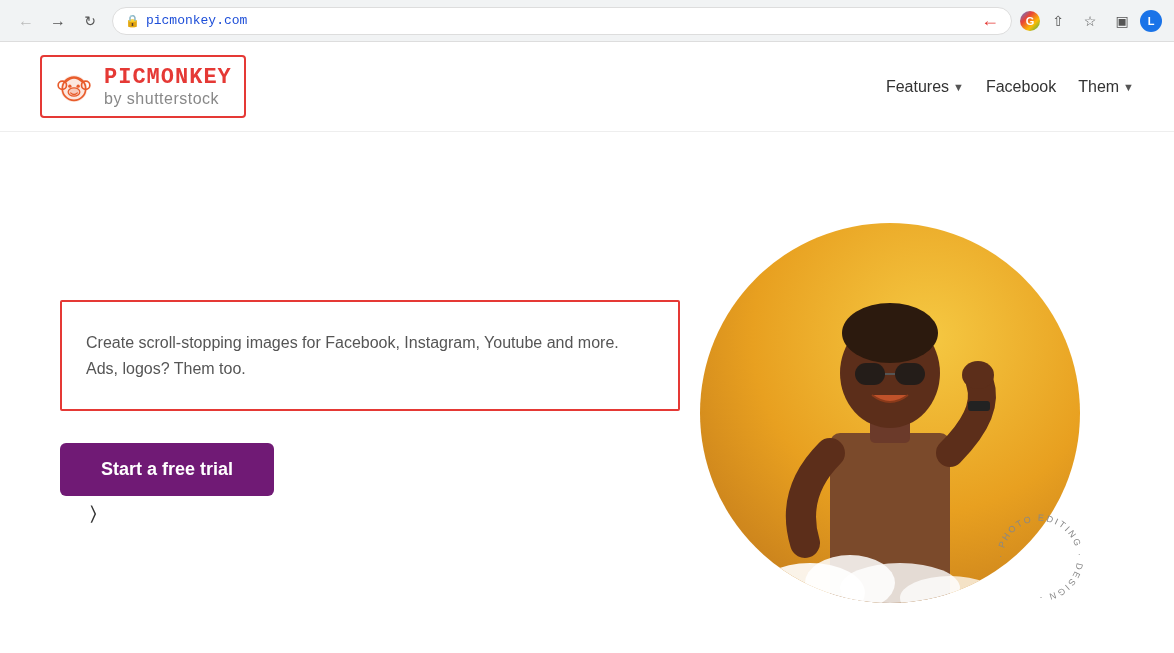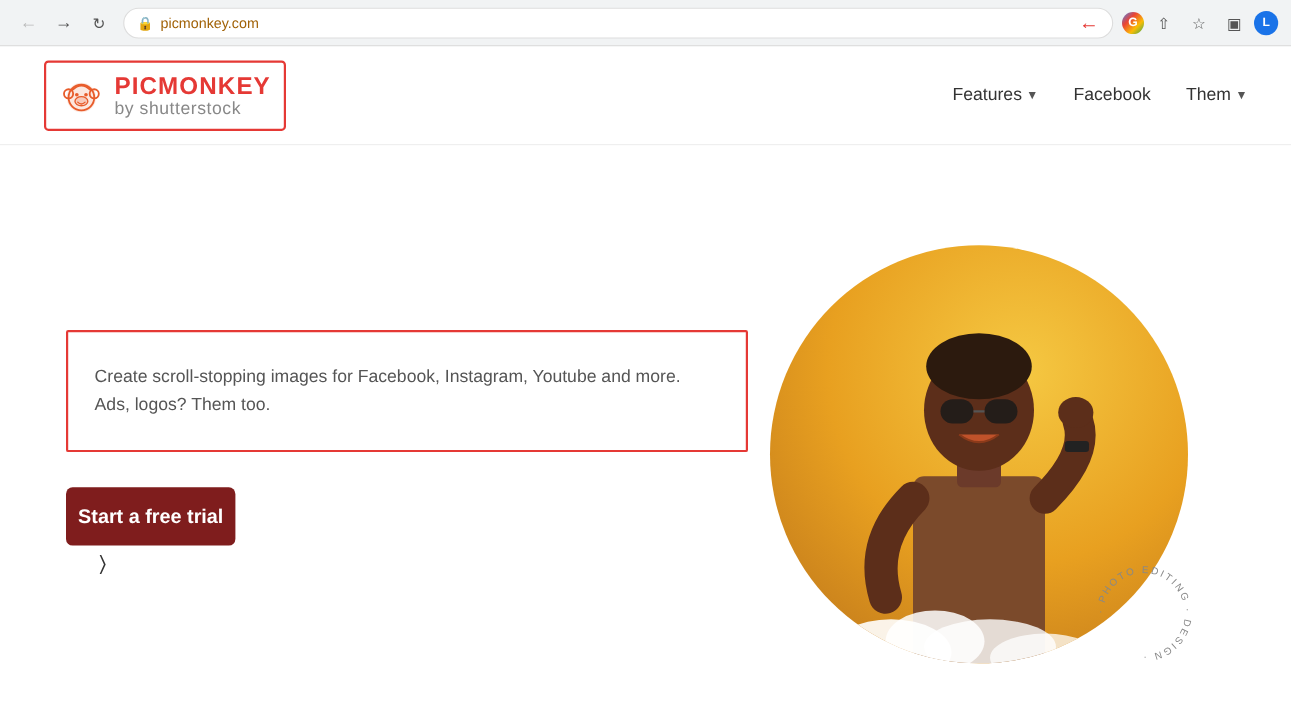--- a/index.html
+++ b/index.html
@@ -55,21 +55,21 @@
       border-radius: 14px;
       display: flex;
       align-items: center;
       padding: 0 12px;
       gap: 6px;
       font-size: 13px;
       color: #333;
       position: relative;
     }
     .lock-icon { color: #555; font-size: 12px; }
-    .address-text { flex: 1; font-size: 13px; color: #a16207; }
+    .address-text { flex: 1; font-size: 13px; color: #1d4ed8; font-family: Liberation Mono, monospace; }
     .red-arrow {
       color: #e53935;
       font-size: 18px;
       font-weight: bold;
     }
     .browser-actions {
       display: flex;
       gap: 4px;
       align-items: center;
     }
@@ -141,31 +141,32 @@
     }
     .logo-text-area {
       display: flex;
       flex-direction: column;
     }
     .picmonkey-text {
       font-size: 22px;
       font-weight: 700;
       color: #e53935;
       letter-spacing: 1px;
+      font-family: Liberation Mono, monospace;
     }
     .shutterstock-text {
       font-size: 16px;
       color: #888;
       letter-spacing: 0.5px;
     }
     .main-nav {
       margin-left: auto;
       display: flex;
       align-items: center;
-      gap: 32px;
+      gap: 22px;
     }
     .nav-item {
       font-size: 16px;
       color: #333;
       cursor: pointer;
       display: flex;
       align-items: center;
       gap: 4px;
       font-weight: 400;
     }
@@ -195,24 +196,24 @@
       color: #2c3e50;
       line-height: 1.2;
       margin-bottom: 20px;
     }
     .hero-subtitle {
       font-size: 16px;
       color: #555;
       line-height: 1.6;
     }
     .cta-btn {
-      background: #7f1d1d;
+      background: #701a75;
       color: #fff;
       border: none;
-      padding: 16px 11px;
+      padding: 16px 41px;
       border-radius: 6px;
       font-size: 18px;
       font-weight: 600;
       cursor: pointer;
     }
     .cursor-pointer {
       font-size: 20px;
       margin-top: 6px;
       margin-left: 30px;
       color: #333;

